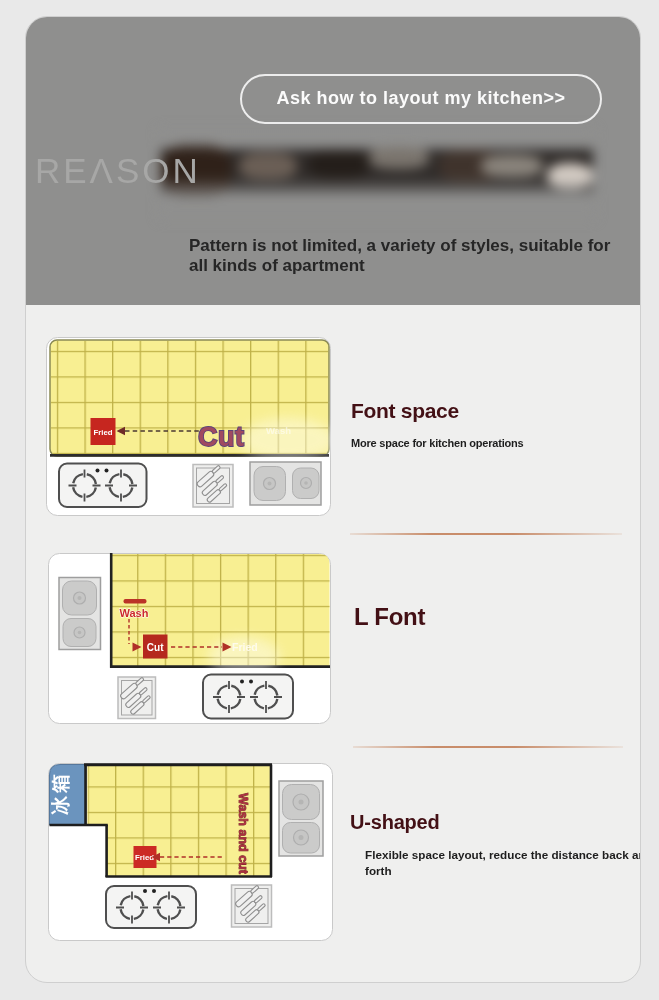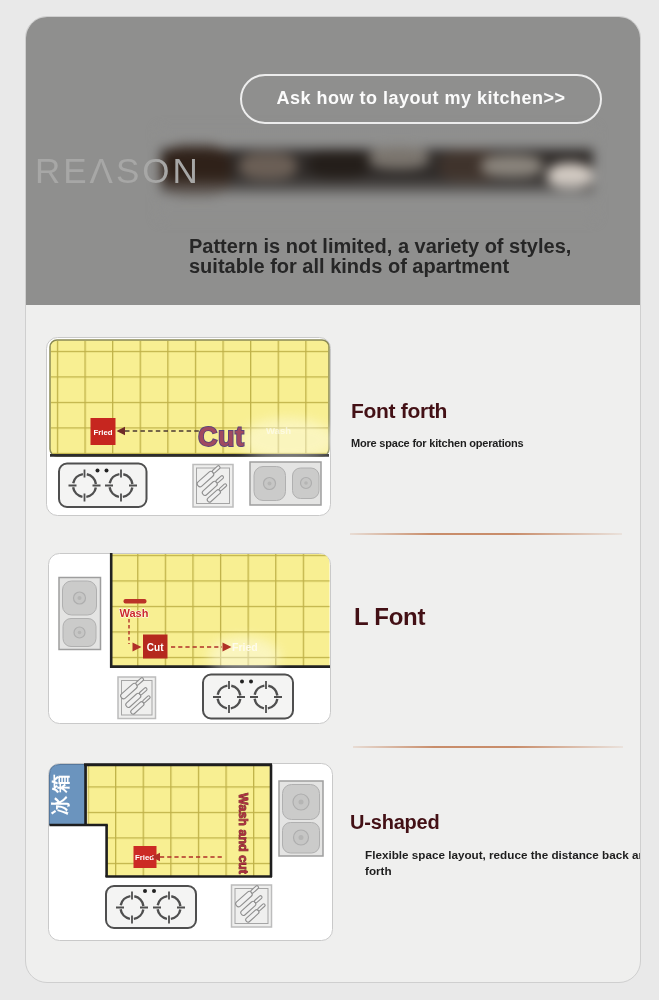--- a/index.html
+++ b/index.html
@@ -24,21 +24,21 @@
       <div class="abs" style="left:388px;top:34px;width:46px;height:26px;background:#d3cbc3;border-radius:45%;"></div>
       <div class="abs" style="left:0;top:48px;width:436px;height:42px;background:linear-gradient(to bottom,rgba(143,143,142,0),#8f8f8e 62%);"></div>
       <div class="abs" style="left:0;top:0;width:436px;height:22px;background:linear-gradient(to top,rgba(143,143,142,0),#8f8f8e 75%);"></div>
     </div>
 
     <div class="abs" style="left:214px;top:57px;width:358px;height:46px;border:2px solid #ededed;border-radius:25px;color:#fbfbfb;font-size:18px;font-weight:bold;letter-spacing:0.5px;line-height:44px;text-align:center;">Ask how to layout my kitchen&gt;&gt;</div>
 
     <div class="abs" style="left:9px;top:134px;font-size:35px;letter-spacing:3px;color:#a7a7a6;font-weight:400;">REΛSON</div>
 
 
-    <div class="abs" style="left:163px;top:219px;width:440px;font-size:20px;font-weight:bold;color:#262626;line-height:20px;">Pattern is not limited, a variety of styles, suitable for all kinds of apartment</div>
+    <div class="abs" style="left:163px;top:219px;width:440px;font-size:17px;font-weight:bold;color:#262626;line-height:20px;">Pattern is not limited, a variety of styles, suitable for all kinds of apartment</div>
   </div>
 
   <div class="abs" style="left:20px;top:320px;width:285px;height:179px;">
     <svg width="285" height="179" viewBox="0 0 285 179" xmlns="http://www.w3.org/2000/svg">
       <defs>
         <pattern id="g1" x="10.85" y="13.85" width="27.6" height="25.5" patternUnits="userSpaceOnUse">
           <path d="M0.65 0 V25.5 M0 0.65 H27.6" stroke="#bfb148" stroke-width="1.3" fill="none"></path>
         </pattern>
         <filter id="bl1" x="-50%" y="-50%" width="200%" height="200%">
             <feGaussianBlur stdDeviation="6"></feGaussianBlur>
@@ -97,21 +97,21 @@
         <rect x="208" y="129.5" width="31.5" height="34" rx="9" fill="#cbcbca" stroke="#b0b0b0"></rect>
         <circle cx="223.5" cy="146.5" r="6" fill="#c6c6c5" stroke="#aeaeae" stroke-width="1.2"></circle>
         <circle cx="223.5" cy="146.5" r="2" fill="#b5b5b4"></circle>
         <rect x="246.5" y="131" width="26.5" height="30.5" rx="8" fill="#cbcbca" stroke="#b0b0b0"></rect>
         <circle cx="260" cy="146" r="5.5" fill="#c6c6c5" stroke="#aeaeae" stroke-width="1.2"></circle>
         <circle cx="260" cy="146" r="1.8" fill="#b5b5b4"></circle>
       </g>
     </svg>
   </div>
 
-  <div class="abs" style="left:325px;top:382px;font-size:21px;font-weight:bold;letter-spacing:-0.3px;color:#431015;">Font forth</div>
+  <div class="abs" style="left:325px;top:382px;font-size:21px;font-weight:bold;letter-spacing:-0.3px;color:#431015;">Font space</div>
   <div class="abs" style="left:325px;top:419.5px;font-size:11px;font-weight:bold;letter-spacing:-0.2px;color:#1e1e1e;">More space for kitchen operations</div>
 
   <div class="abs" style="left:324px;top:516px;width:272px;height:1.5px;background:linear-gradient(to right,rgba(200,135,95,0.18),rgba(196,130,92,0.9) 30%,rgba(196,130,92,0.9) 60%,rgba(200,135,95,0.12));"></div>
 
   <div class="abs" style="left:21.5px;top:536px;width:283px;height:171px;">
     <svg width="283" height="171" viewBox="0 0 283 171" xmlns="http://www.w3.org/2000/svg">
       <defs>
         <pattern id="g2" x="6.35" y="1.85" width="27.6" height="25.5" patternUnits="userSpaceOnUse">
           <path d="M0.65 0 V25.5 M0 0.65 H27.6" stroke="#bfb148" stroke-width="1.3" fill="none"></path>
         </pattern>

